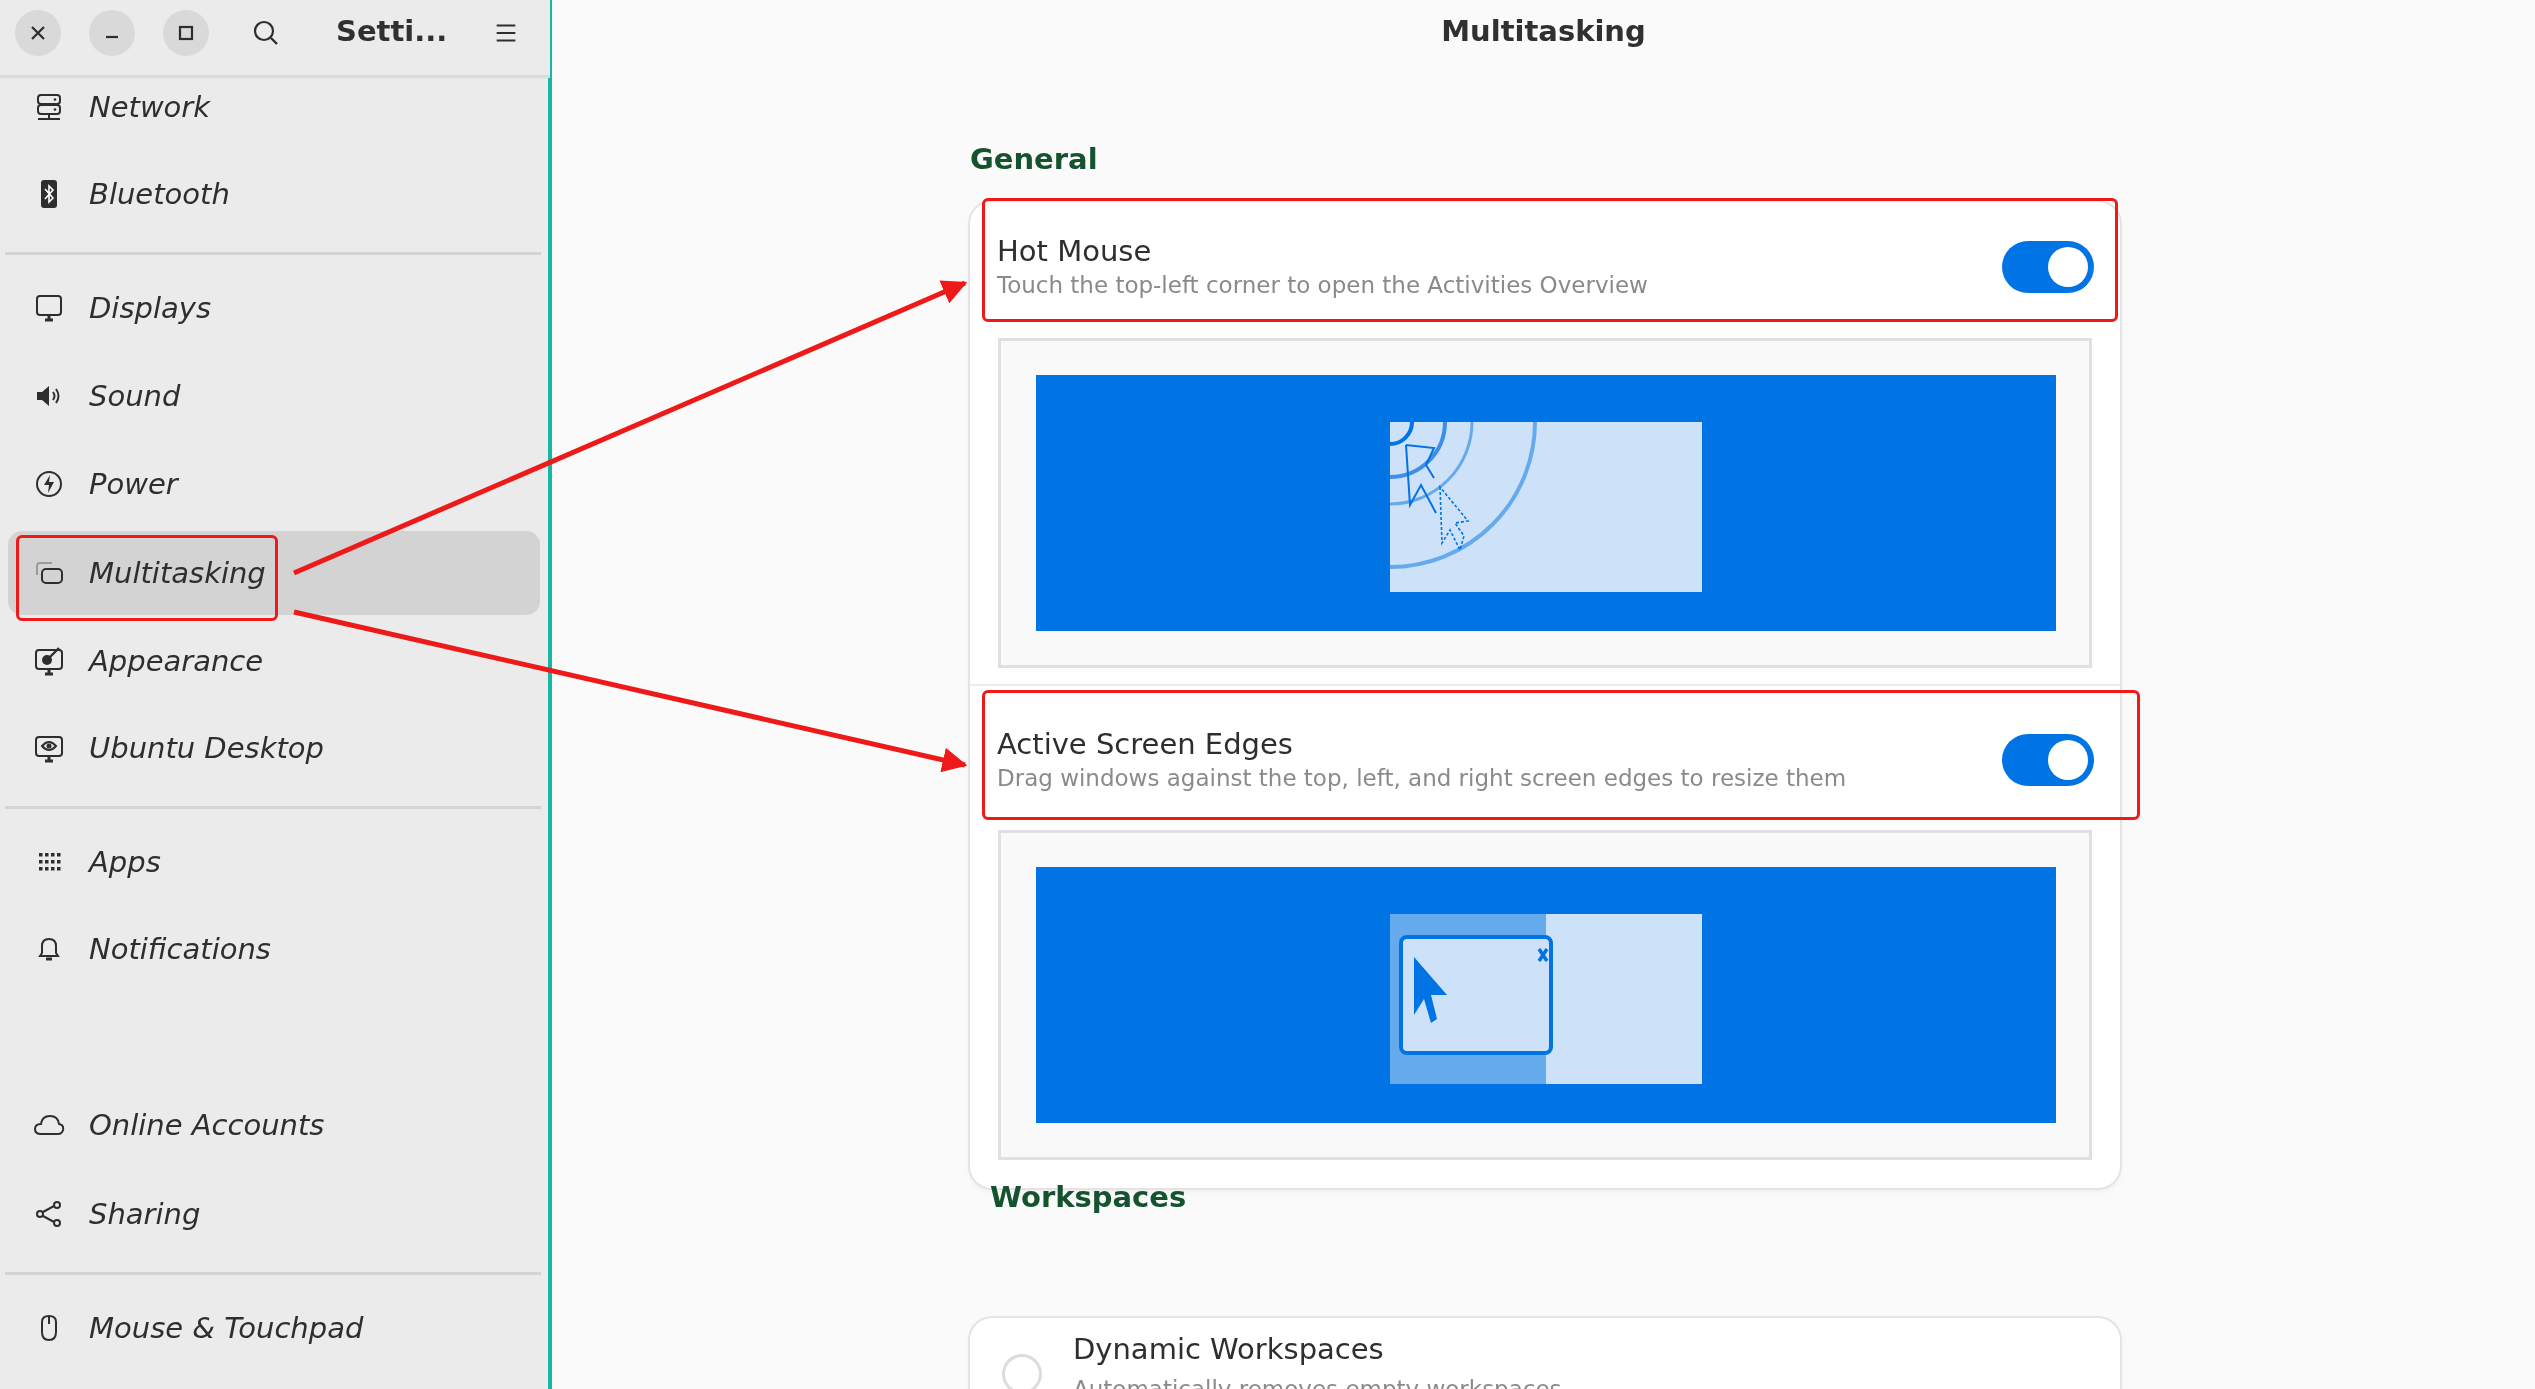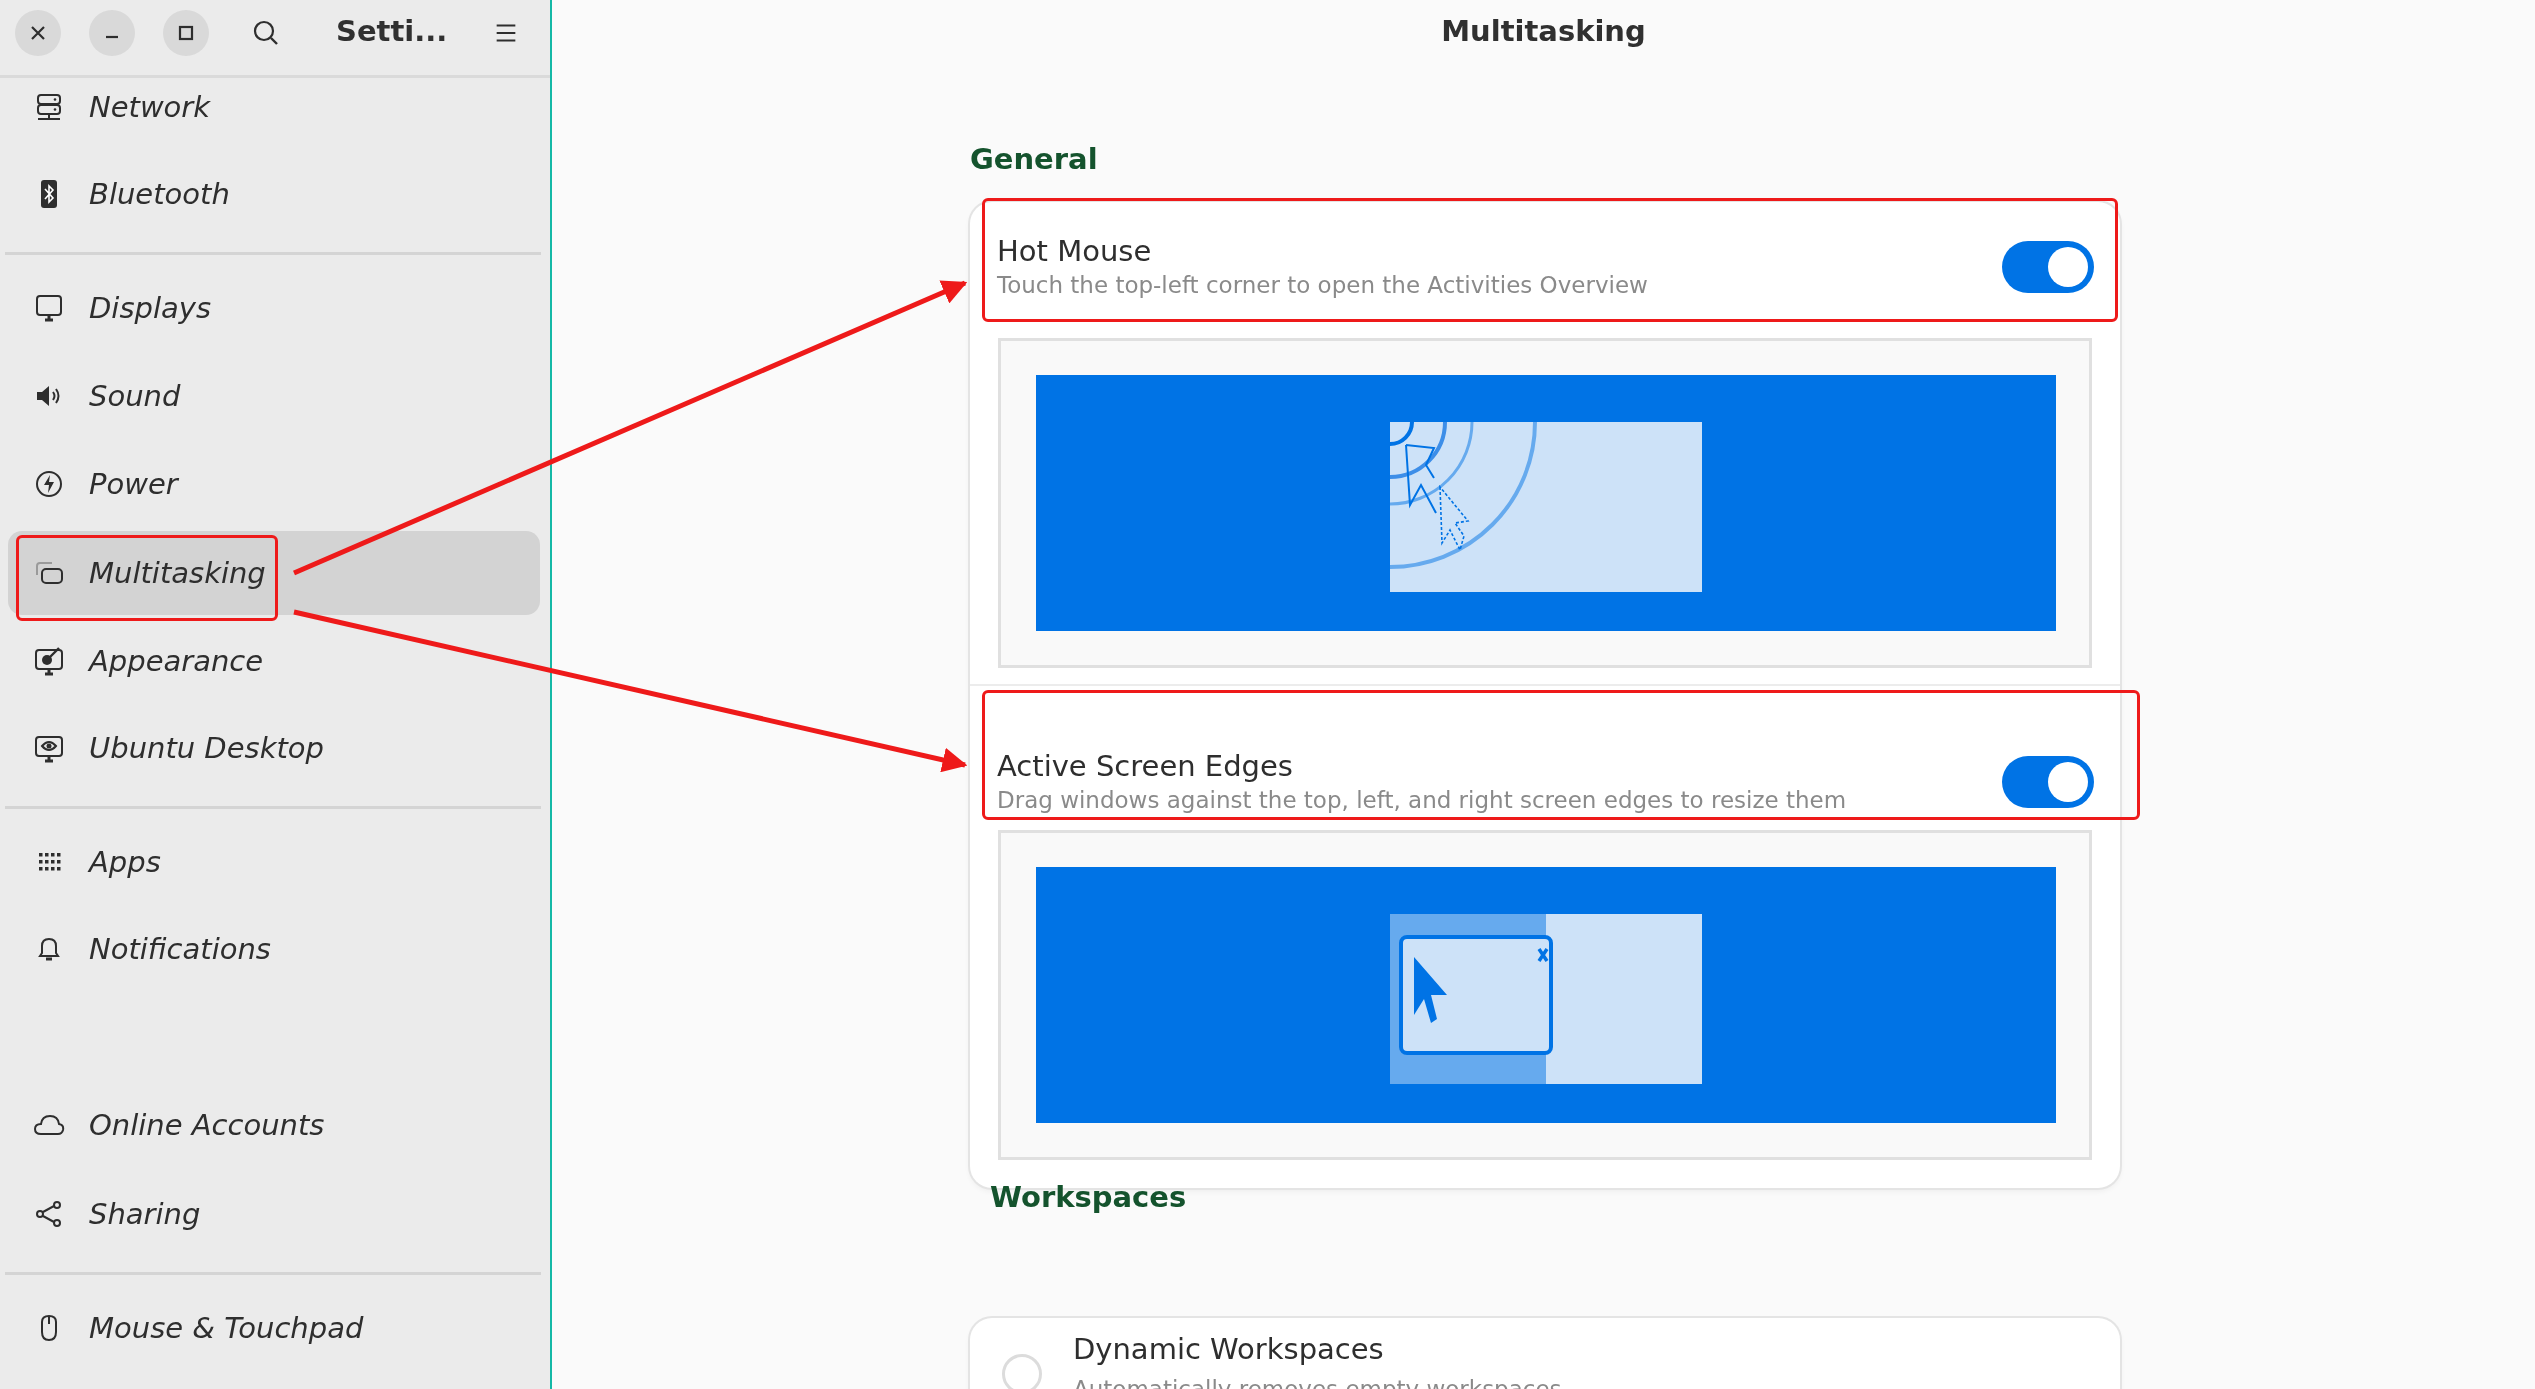--- a/index.html
+++ b/index.html
@@ -1,20 +1,20 @@
 <!DOCTYPE html>
 <html><head>
 <meta charset="utf-8">
 <style>
   * { box-sizing: border-box; margin: 0; padding: 0; }
   html, body { width: 2535px; height: 1389px; overflow: hidden; }
   body { font-family: "DejaVu Sans", "Liberation Sans", sans-serif; background: #fafafa; color: #2e2e2e; position: relative; }
 
   
-  .sidebar { position: absolute; left: 0; top: 0; width: 552px; height: 1389px; background: #ebebeb; border-right: 2px solid #14b8a6; }
+  .sidebar { position: absolute; left: 0; top: 0; width: 552px; height: 1389px; background: #ebebeb; border-right: 4px solid #14b8a6; }
   .sb-header { position: absolute; left: 0; top: 0; width: 550px; height: 78px; background: #ebebeb; border-bottom: 3px solid #dadada; }
   .win-btn { position: absolute; top: 10px; width: 46px; height: 46px; border-radius: 50%; background: #d9d9d9; display: flex; align-items: center; justify-content: center; cursor: pointer; }
   .win-btn svg { width: 22px; height: 22px; }
   .hdr-icon { position: absolute; top: 12px; width: 42px; height: 42px; display: flex; align-items: center; justify-content: center; cursor: pointer; }
   .sb-title { position: absolute; left: 336px; top: 14px; font-size: 29px; font-weight: bold; color: #303030; }
 
   .sb-item { position: absolute; left: 8px; width: 532px; height: 84px; border-radius: 14px; display: flex; align-items: center; cursor: pointer; font-style: italic; }
   .sb-item.active { background: #d3d3d3; }
   .sb-item .ico { position: absolute; left: 24px; width: 34px; height: 34px; display: flex; align-items: center; justify-content: center; }
   .sb-item .ico svg { width: 32px; height: 32px; }
@@ -246,21 +246,21 @@
           <circle cx="354" cy="47" r="82" stroke="#66aaee" stroke-width="3"></circle>
           <circle cx="354" cy="47" r="145" stroke="#66aaee" stroke-width="4"></circle>
         </g>
         <path d="M370 70 L374 130 L385 110 L400 138 M370 70 L398 73 L390 90 L398 103" stroke="#0073e5" stroke-width="2" fill="none"></path>
         <path d="M404 112 L406 168 L414 155 L424 175 L428 161 L419 148 L432 146 Z" stroke="#0073e5" stroke-width="1.6" stroke-dasharray="3 2" fill="none"></path>
       </svg>
     </div>
   </div>
   <div class="row-div" style="top:482px;"></div>
 
-  <div class="row" style="top:515px; height:121px;">
+  <div class="row" style="top:493px; height:121px;">
     <div class="title" style="top:32px;">Active Screen Edges</div>
     <div class="sub" style="top:70px;">Drag windows against the top, left, and right screen edges to resize them</div>
     <div class="toggle" style="left:1032px; top:39px;">
         <div class="knob"></div>
       </div>
   </div>
   <div class="illus-frame" style="top:628px; height:330px;">
     <div class="illus-blue" style="top:34px;">
       <svg viewBox="0 0 1020 256">
         <rect x="354" y="47" width="312" height="170" fill="#cde2f8"></rect>

